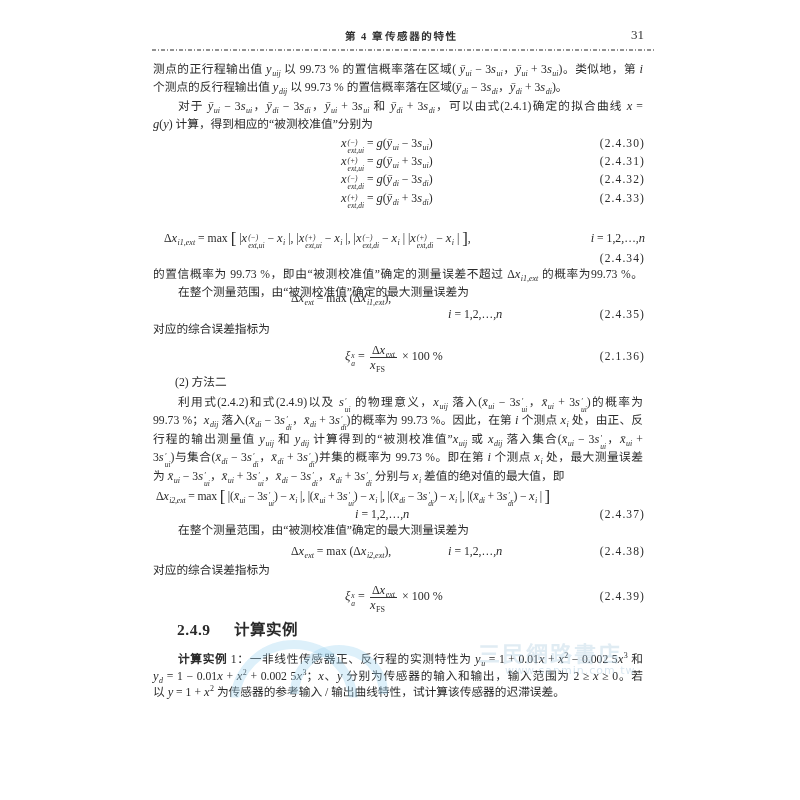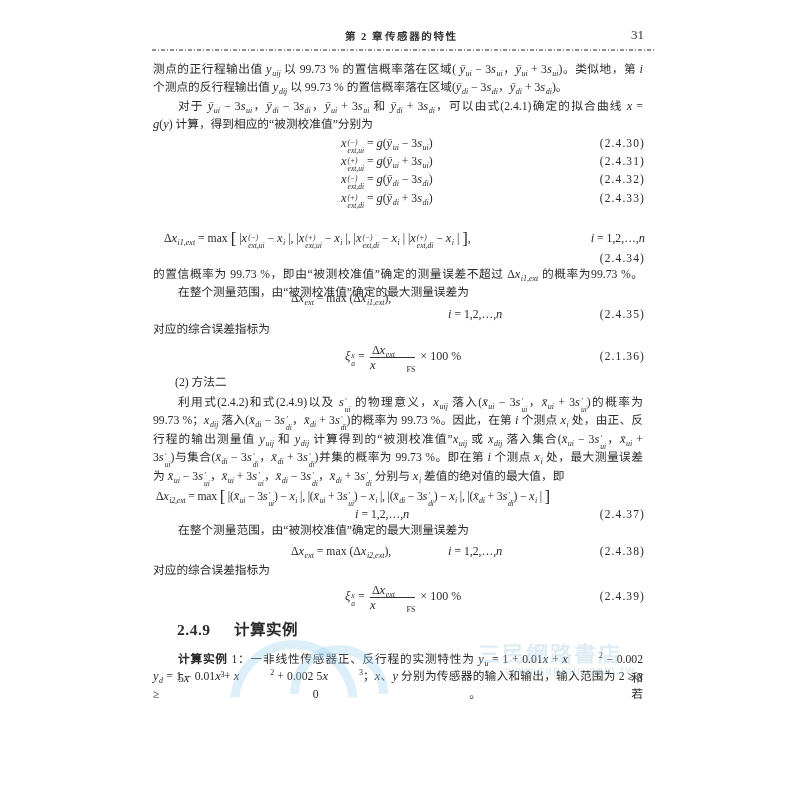--- a/index.html
+++ b/index.html
@@ -3,21 +3,21 @@
 <meta charset="utf-8">
 <style>
   html, body { margin:0; padding:0; }
   body { width:800px; height:800px; background:#ffffff; position:relative; overflow:hidden;
          font-family:"Liberation Serif","DejaVu Serif", serif; color:#2a2a2a; }
   .page { position:absolute; left:0; top:0; width:800px; height:800px; }
   .ln { position:absolute; height:18px; line-height:18px; font-size:11.7px; white-space:nowrap; }
   .j { white-space:normal; width:490px; text-align:justify; text-align-last:justify; }
   .ji { white-space:normal; width:465px; text-align:justify; text-align-last:justify; }
   .v { font-family:"Liberation Serif", serif; font-style:italic; font-size:12.5px; }
-  .up { font-style:normal;margin-left:31px; }
+  .up { font-style:normal; }
   sub, sup { font-family:"Liberation Serif", serif; font-style:italic; font-size:8px; line-height:0; }
   sub { vertical-align:-3px; margin-left:0.5px; }
   sup { vertical-align:5px; margin-left:0.5px; }
   .ss { display:inline-block; vertical-align:-6px; line-height:8px; font-family:"Liberation Serif", serif;
         font-style:italic; font-size:7.5px; margin-left:1px; text-align:left; }
   .ss > span { display:block; height:8px; }
   .br { font-size:17px; line-height:14px; font-weight:300; vertical-align:-2px; }
   .eqn { position:absolute; right:155px; height:18px; line-height:18px; font-size:11.5px;
          letter-spacing:1.1px; white-space:nowrap; font-family:"Liberation Serif", serif; }
   .frac { display:inline-block; vertical-align:middle; text-align:left; margin:0 2px; }
@@ -37,21 +37,21 @@
   .r1 { left:222px; top:640px; width:110px; height:110px; clip-path:inset(0 0 55% 0); }
   .r2 { left:282px; top:645px; width:80px; height:80px; clip-path:inset(0 0 50% 0); }
   .wm-name { position:absolute; left:470px; top:636px; font-size:22px; font-weight:bold; color:#a9c9df; opacity:.35; letter-spacing:2px; }
   .wm-url { position:absolute; left:497px; top:664px; font-size:11px; color:#a9c9df; opacity:.45; letter-spacing:1px; font-family:"DejaVu Sans", sans-serif; }
 </style>
 </head>
 <body>
 
 <div class="page">
 
-  <span class="hdr-ch">第 2 章</span>
+  <span class="hdr-ch">第 4 章</span>
   <span class="hdr-t">传感器的特性</span>
   <span class="hdr-pg">31</span>
   <div class="dots"></div>
 
   <div class="ln j" style="top:60px;left:153px"><span>测点的正行程输出值 </span><i class="v">y</i><sub>uij</sub><span> 以 99.73 % 的置信概率落在区域( </span><i class="v">ȳ</i><sub>ui</sub><span> − 3</span><i class="v">s</i><sub>ui</sub><span>，</span><i class="v">ȳ</i><sub>ui</sub><span> + 3</span><i class="v">s</i><sub>ui</sub><span>)。类似地，第 </span><i class="v">i</i></div>
 
   <div class="ln" style="top:78px;left:153px"><span>个测点的反行程输出值 </span><i class="v">y</i><sub>dij</sub><span> 以 99.73 % 的置信概率落在区域(</span><i class="v">ȳ</i><sub>di</sub><span> − 3</span><i class="v">s</i><sub>di</sub><span>，</span><i class="v">ȳ</i><sub>di</sub><span> + 3</span><i class="v">s</i><sub>di</sub><span>)。</span></div>
 
   <div class="ln ji" style="top:97px;left:178px"><span>对于 </span><i class="v">ȳ</i><sub>ui</sub><span> − 3</span><i class="v">s</i><sub>ui</sub><span>，</span><i class="v">ȳ</i><sub>di</sub><span> − 3</span><i class="v">s</i><sub>di</sub><span>，</span><i class="v">ȳ</i><sub>ui</sub><span> + 3</span><i class="v">s</i><sub>ui</sub><span> 和 </span><i class="v">ȳ</i><sub>di</sub><span> + 3</span><i class="v">s</i><sub>di</sub><span>，可以由式(2.4.1)确定的拟合曲线 </span><i class="v">x</i><span> =</span></div>
 
@@ -114,20 +114,21 @@
   <div class="blk" style="top:581px;left:345px"><i class="v">ξ</i><span class="ss"><span>x</span><span>a</span></span><span> = </span><span class="frac"><span class="nu"><span>Δ</span><i class="v">x</i><sub>ext</sub></span><span class="de"><i class="v">x</i><sub class="up">FS</sub></span></span><span> × 100 %</span></div>
   <span class="eqn" style="top:587px">(2.4.39)</span>
 
   <span class="h-num">2.4.9</span>
   <span class="h-title">计算实例</span>
 
   <div class="ln ji" style="top:650px;left:178px"><span class="bold">计算实例</span><span> 1：一非线性传感器正、反行程的实测特性为 </span><i class="v">y</i><sub>u</sub><span> = 1 + 0.01</span><i class="v">x</i><span> + </span><i class="v">x</i><sup class="up">2</sup><span> − 0.002 5</span><i class="v">x</i><sup class="up">3</sup><span> 和</span></div>
 
   <div class="ln j" style="top:667px;left:153px"><i class="v">y</i><sub>d</sub><span> = 1 − 0.01</span><i class="v">x</i><span> + </span><i class="v">x</i><sup class="up">2</sup><span> + 0.002 5</span><i class="v">x</i><sup class="up">3</sup><span>；</span><i class="v">x</i><span>、</span><i class="v">y</i><span> 分别为传感器的输入和输出，输入范围为 2 ≥ </span><i class="v">x</i><span> ≥ 0。若</span></div>
 
+  <div class="ln" style="top:683px;left:153px"><span>以 </span><i class="v">y</i><span> = 1 + </span><i class="v">x</i><sup class="up">2</sup><span> 为传感器的参考输入 / 输出曲线特性，试计算该传感器的迟滞误差。</span></div>
 
   <div class="wm">
     <div class="ring r1"></div>
     <div class="ring r2"></div>
     <span class="wm-name">三民網路書店</span>
     <span class="wm-url">www.sanmin.com.tw</span>
   </div>
 </div>
 
 </body></html>

